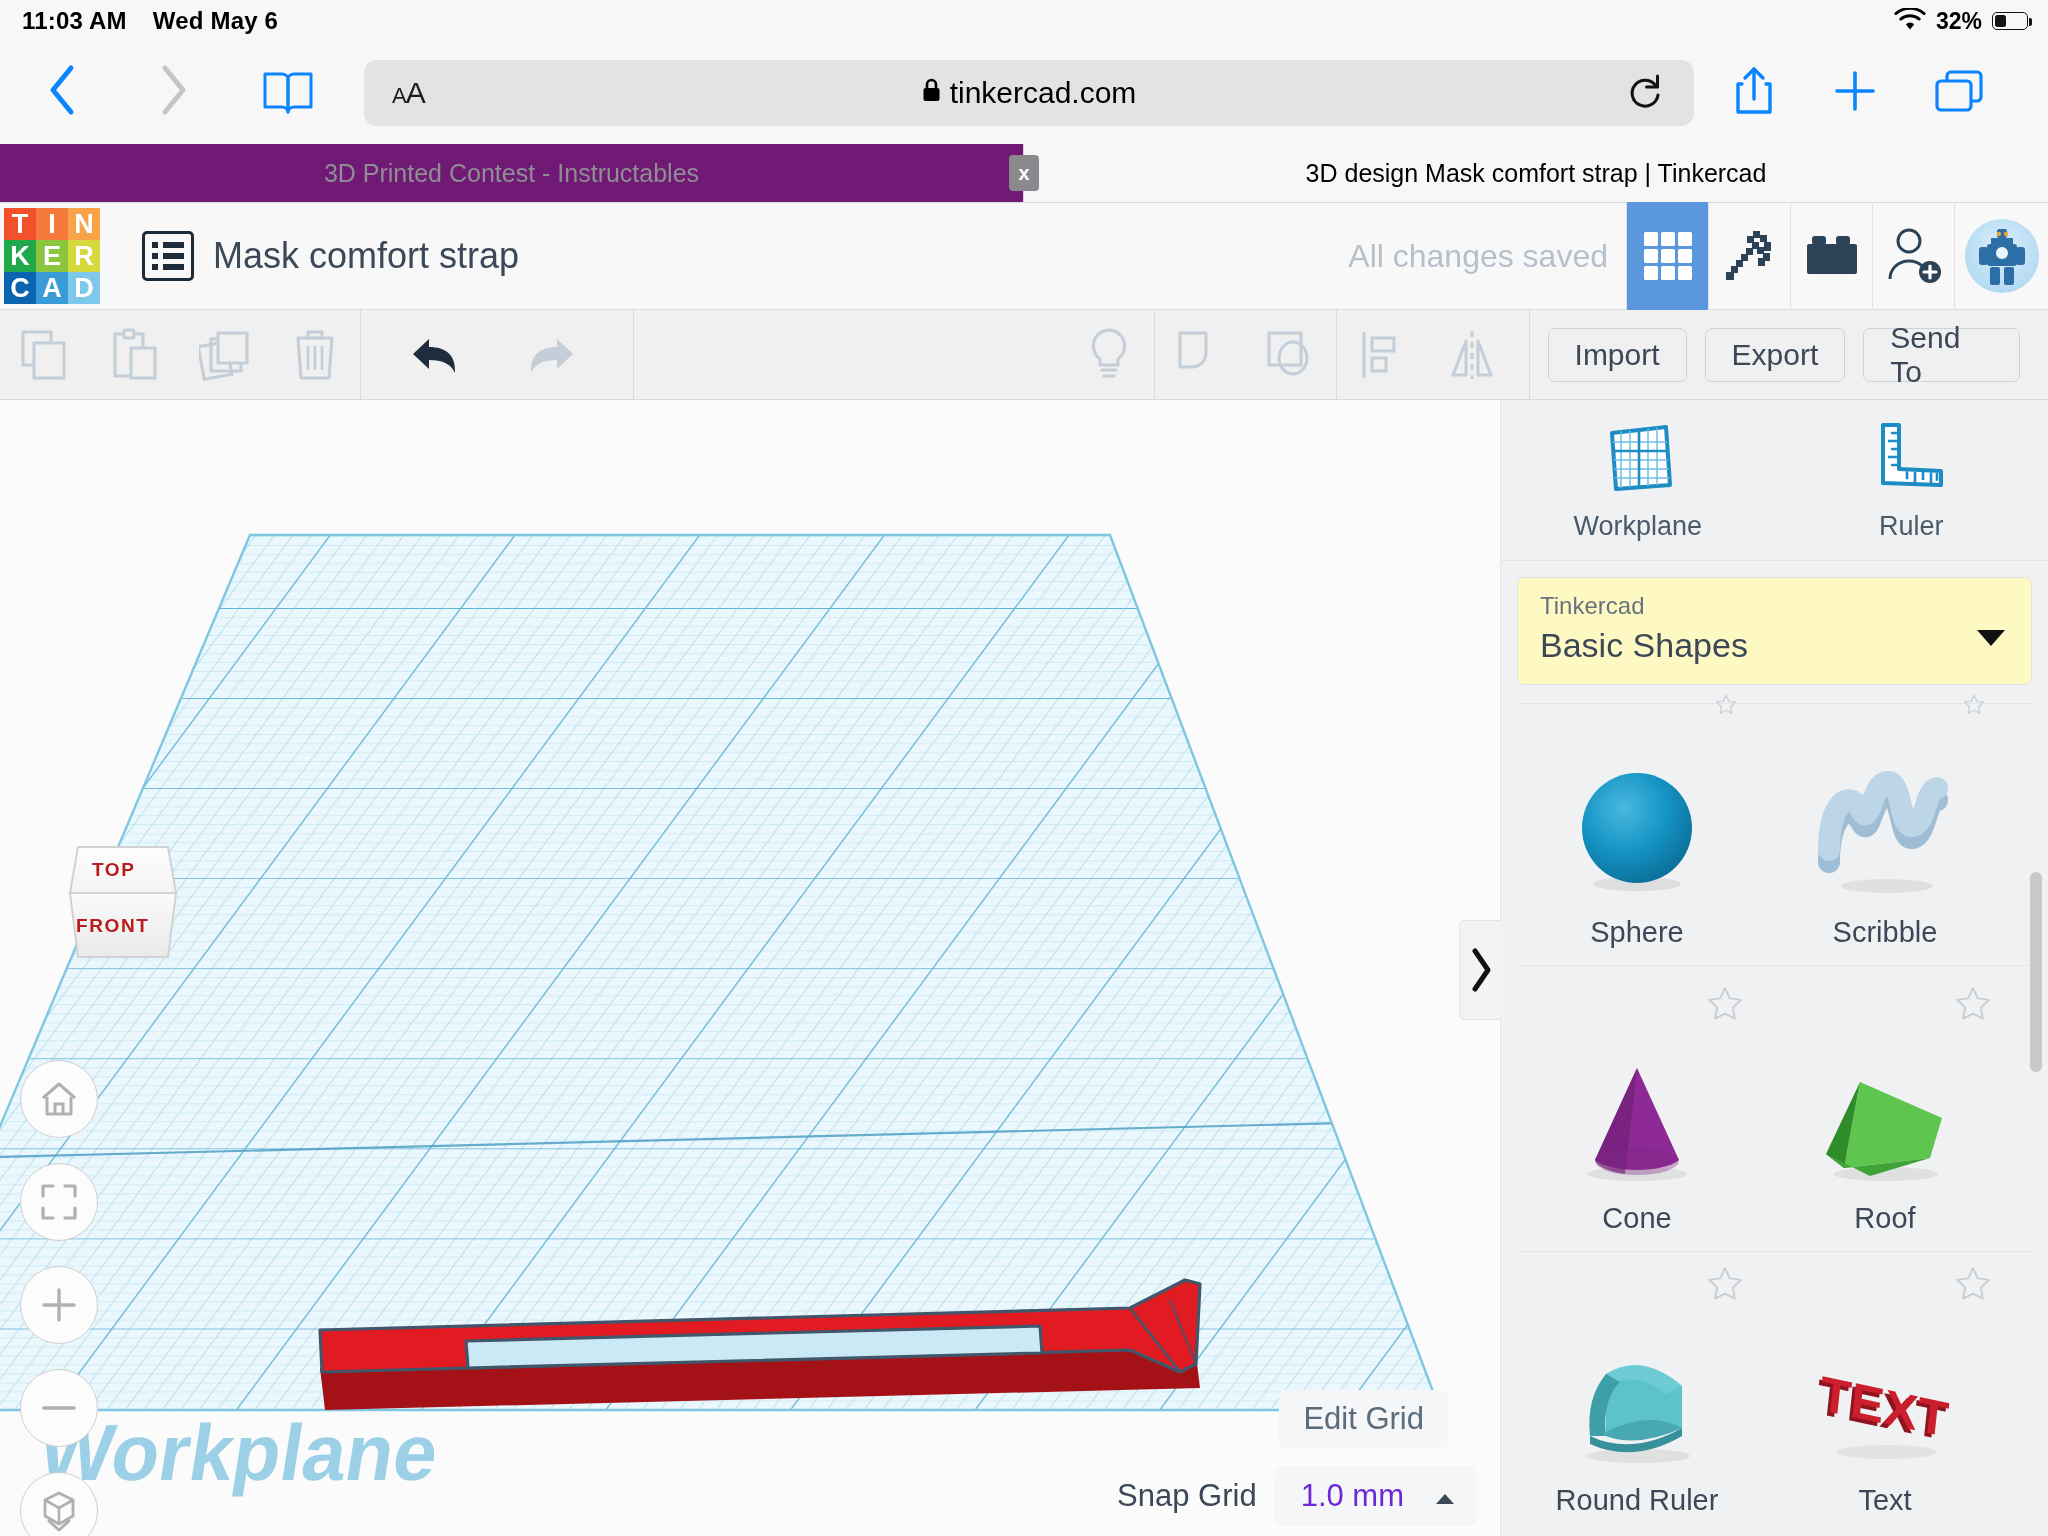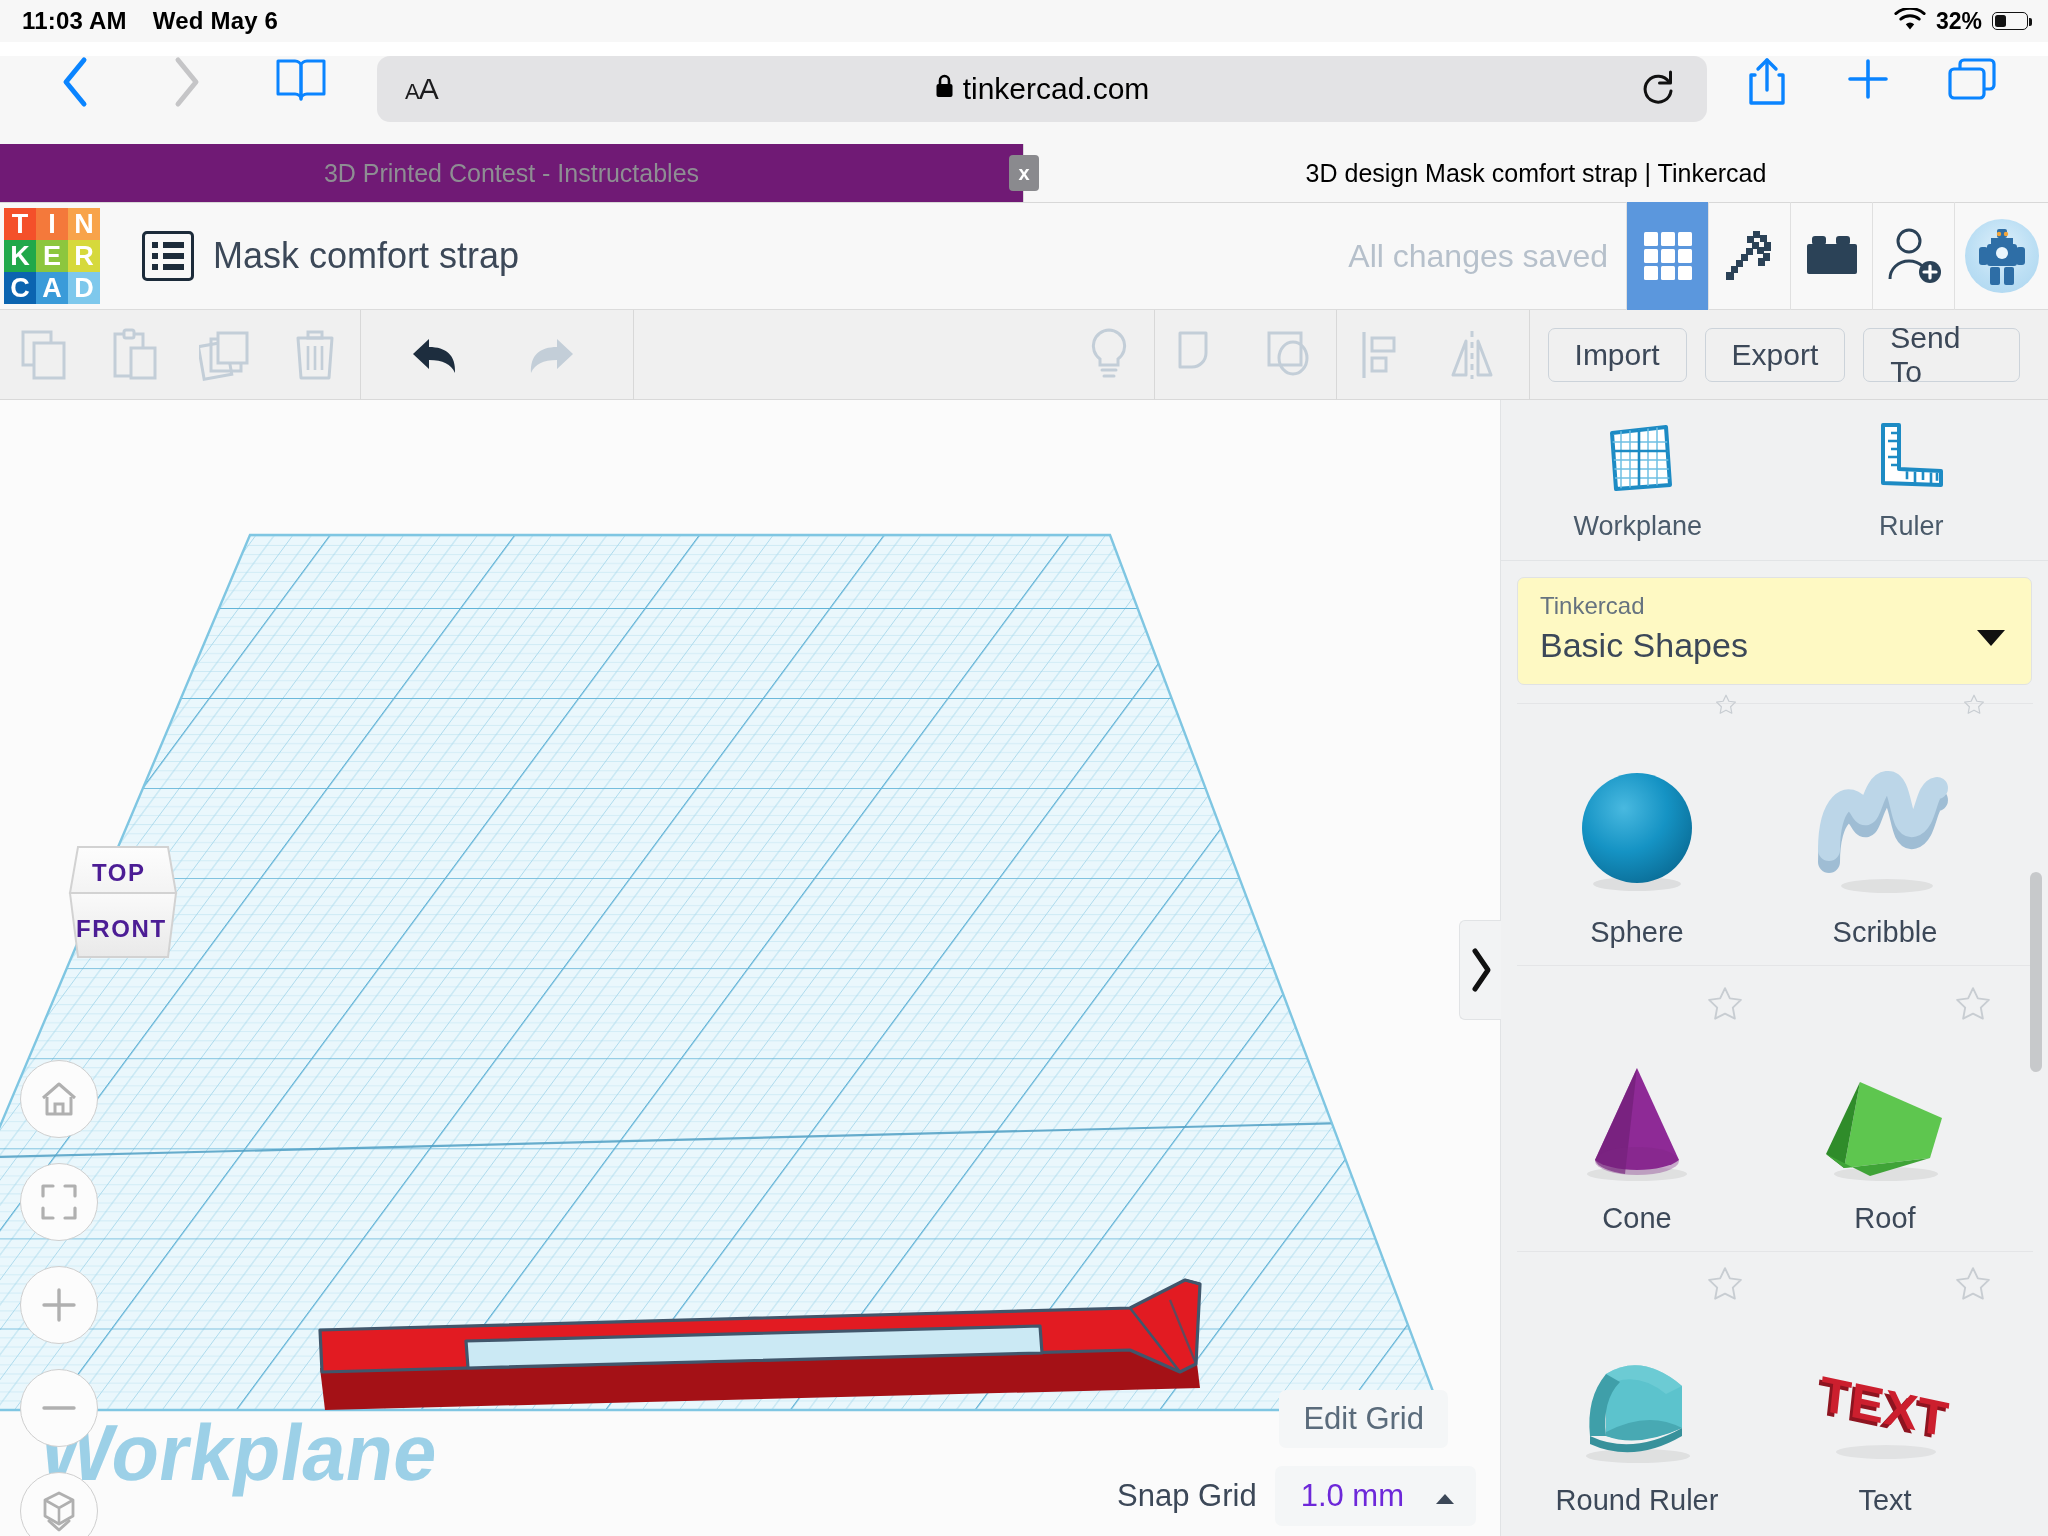--- a/index.html
+++ b/index.html
@@ -39,22 +39,22 @@
     content:""; position:absolute; right:-5px; top:5px;
     width:3px; height:8px; background:#000; border-radius:0 2px 2px 0;
   }
   .batt-fill {
     position:absolute; left:2px; top:2px; bottom:2px;
     width:32%; background:#000; border-radius:2.5px;
   }
 
   
   .safari-bar {
-    position:absolute; top:56px; left:0; width:2048px; height:102px;
-    background:#f7f7f7; display:flex; align-items:flex-start;padding-left:13px;
+    position:absolute; top:42px; left:0; width:2048px; height:102px;
+    background:#f7f7f7; display:flex; align-items:center;
   }
   .nav-btn { width:64px; text-align:center; font-size:46px; line-height:1; color:#0a84ff; }
   .nav-btn.disabled { color:#c5c5c7; }
   .nav-back { margin-left:30px; }
   .nav-fwd  { margin-left:48px; }
   .book-btn { margin-left:54px; width:56px; display:flex; justify-content:center; }
   .urlbar {
     margin-left:48px; height:66px; width:1330px;
     background:#e3e3e5; border-radius:13px;
     display:flex; align-items:center; position:relative;
@@ -145,21 +145,21 @@
   .wp-label {
     position:absolute; left:40px; bottom:38px;
     font-size:78px; font-weight:700; color:#8cc9e4;
     font-family:"Liberation Sans",sans-serif; opacity:.85;
     transform: skewX(-9deg) scaleY(1.02);
     pointer-events:none;
   }
 
   
   .viewcube { position:absolute; left:48px; top:437px; width:150px; height:135px;}
-  .vc-txt { position:absolute; font-size:24px; font-weight:700; color:#4c1d95; letter-spacing:1.6px;}
+  .vc-txt { position:absolute; font-size:19px; font-weight:700; color:#b91c1c; letter-spacing:1.6px;}
 
   
   .navcol { position:absolute; left:20px; top:660px; display:flex; flex-direction:column; gap:25px;}
   .navbtn {
     width:78px; height:78px; border-radius:50%;
     border:1.6px solid #cfcfcf; background:#fcfcfc;
     display:flex; align-items:center; justify-content:center;
   }
 
   

